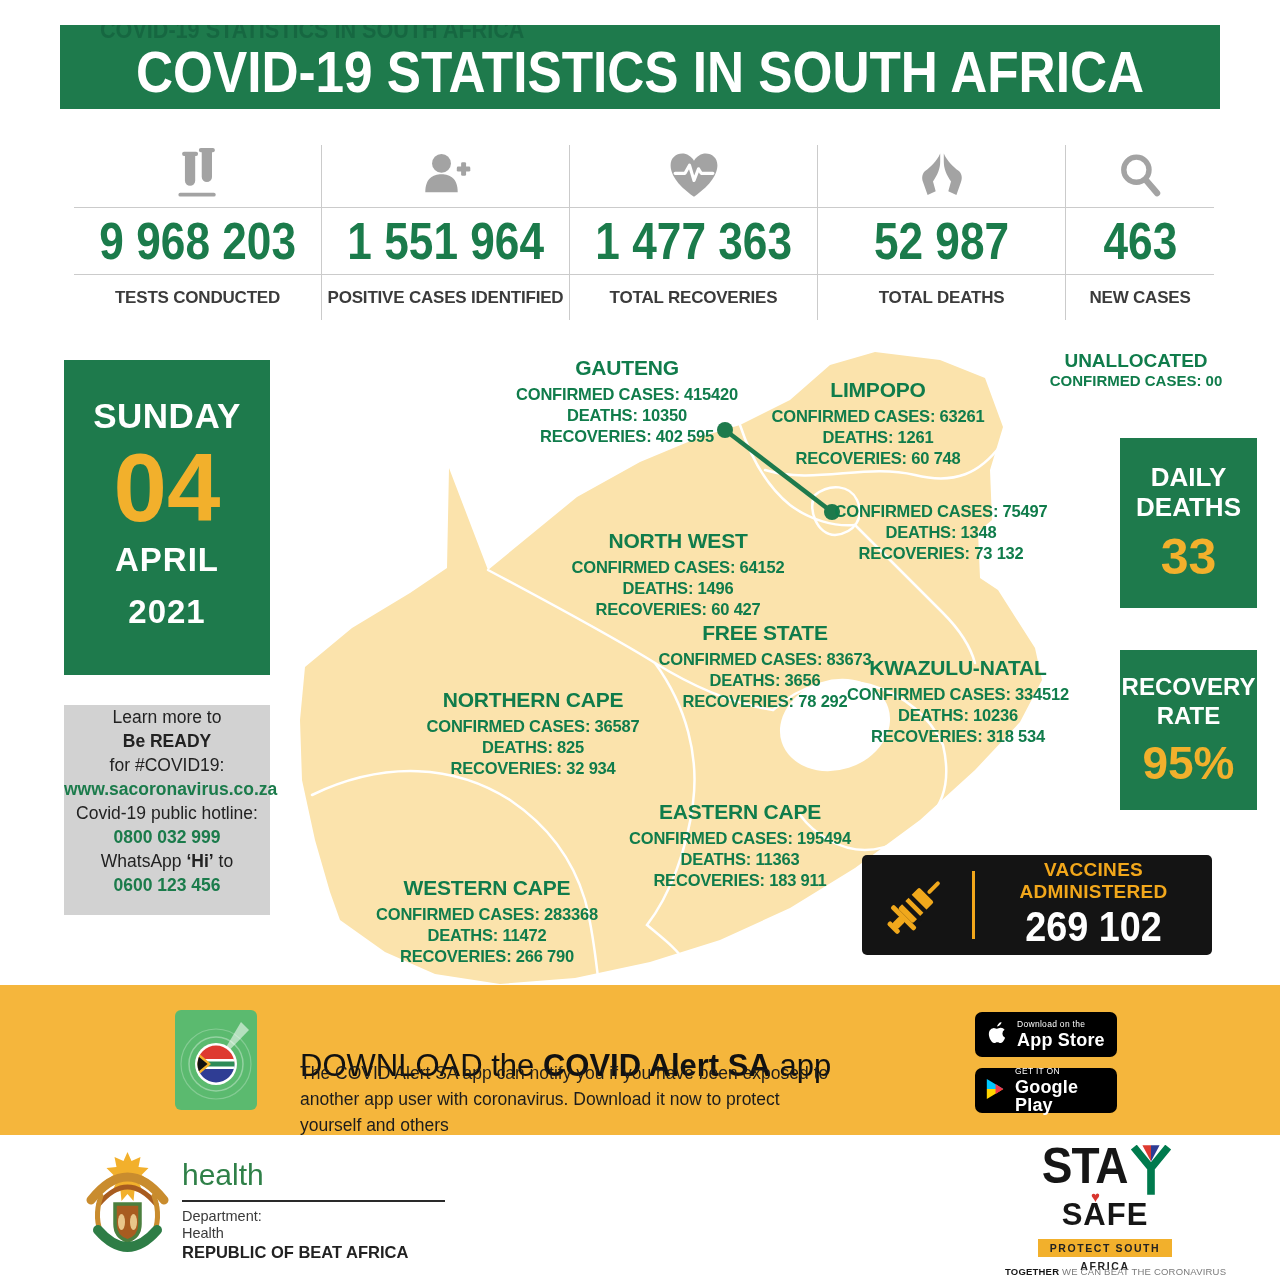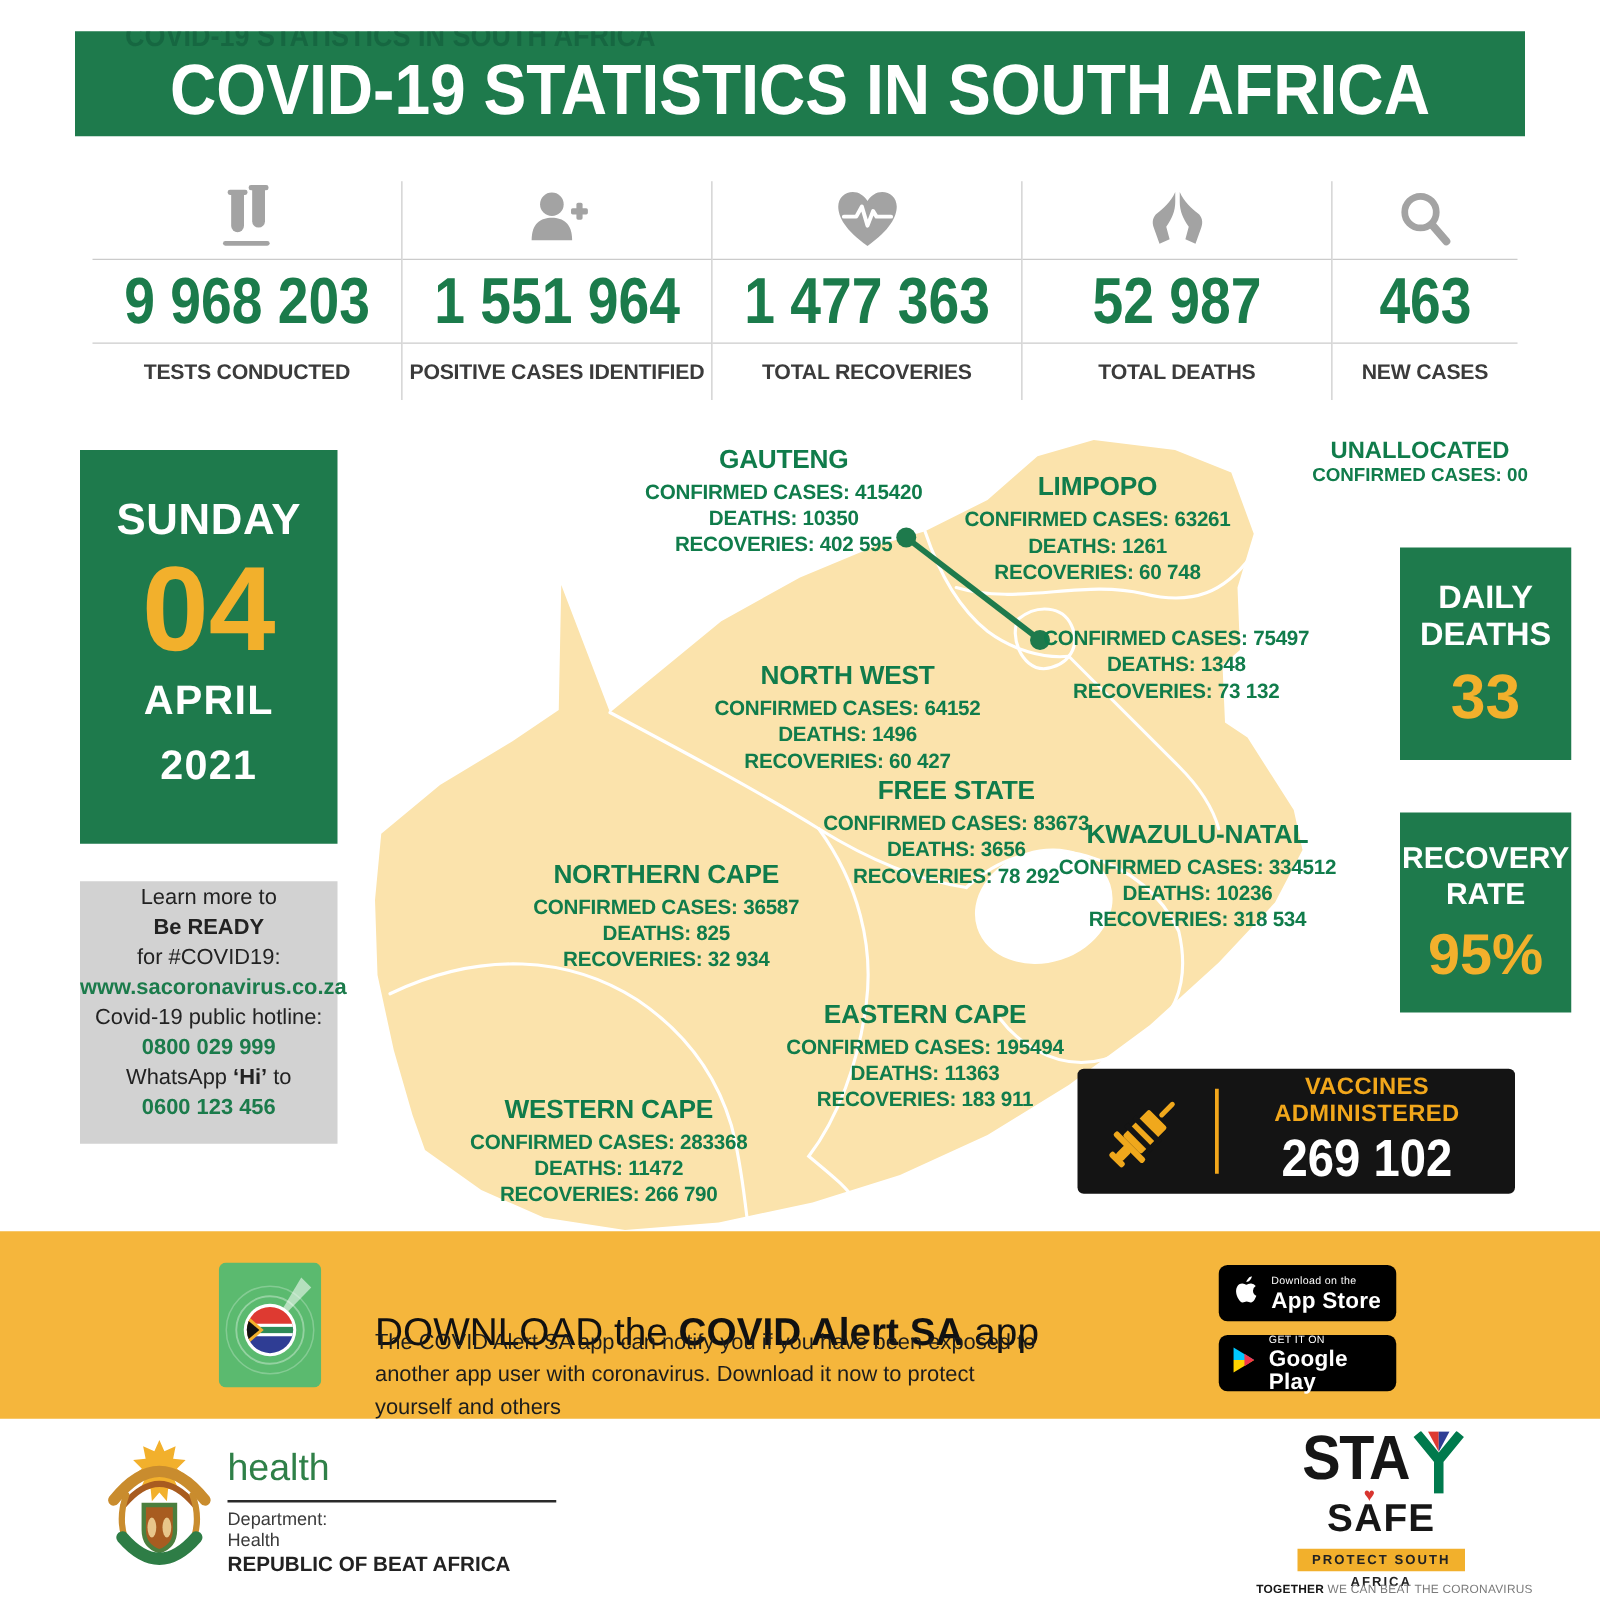--- a/index.html
+++ b/index.html
@@ -195,21 +195,21 @@
     <div class="mon">APRIL</div>
     <div class="yr">2021</div>
   </div>
 
   <div class="info-box">
     <div>Learn more to</div>
     <div class="b">Be READY</div>
     <div>for #COVID19:</div>
     <div class="g">www.sacoronavirus.co.za</div>
     <div>Covid-19 public hotline:</div>
-    <div class="g">0800 029 999</div>
+    <div class="g">0800 032 999</div>
     <div><span>WhatsApp </span><span class="b">‘Hi’</span><span> to</span></div>
     <div class="g">0600 123 456</div>
   </div>
 
   <svg class="map" width="750" height="650" viewBox="0 0 750 650">
     <path d="M10,322 L57,283 L115,248 L152,223 L154,123 L193,225 L282,152 L345,117 L405,92 L445,80
          L495,55 L535,20 L580,7 L645,15 L690,33 L708,82 L695,125 L697,175 L683,187 L685,233 L703,245
          L717,267 L740,303 L747,335 L725,377 L680,425 L625,475 L560,523 L495,563 L425,595 L355,617
          L280,633 L205,639 L140,629 L90,607 L45,575 L35,547 L20,495 L7,435 L5,375 Z" fill="#FBE3AC" stroke="none" stroke-linejoin="round"></path>
 

